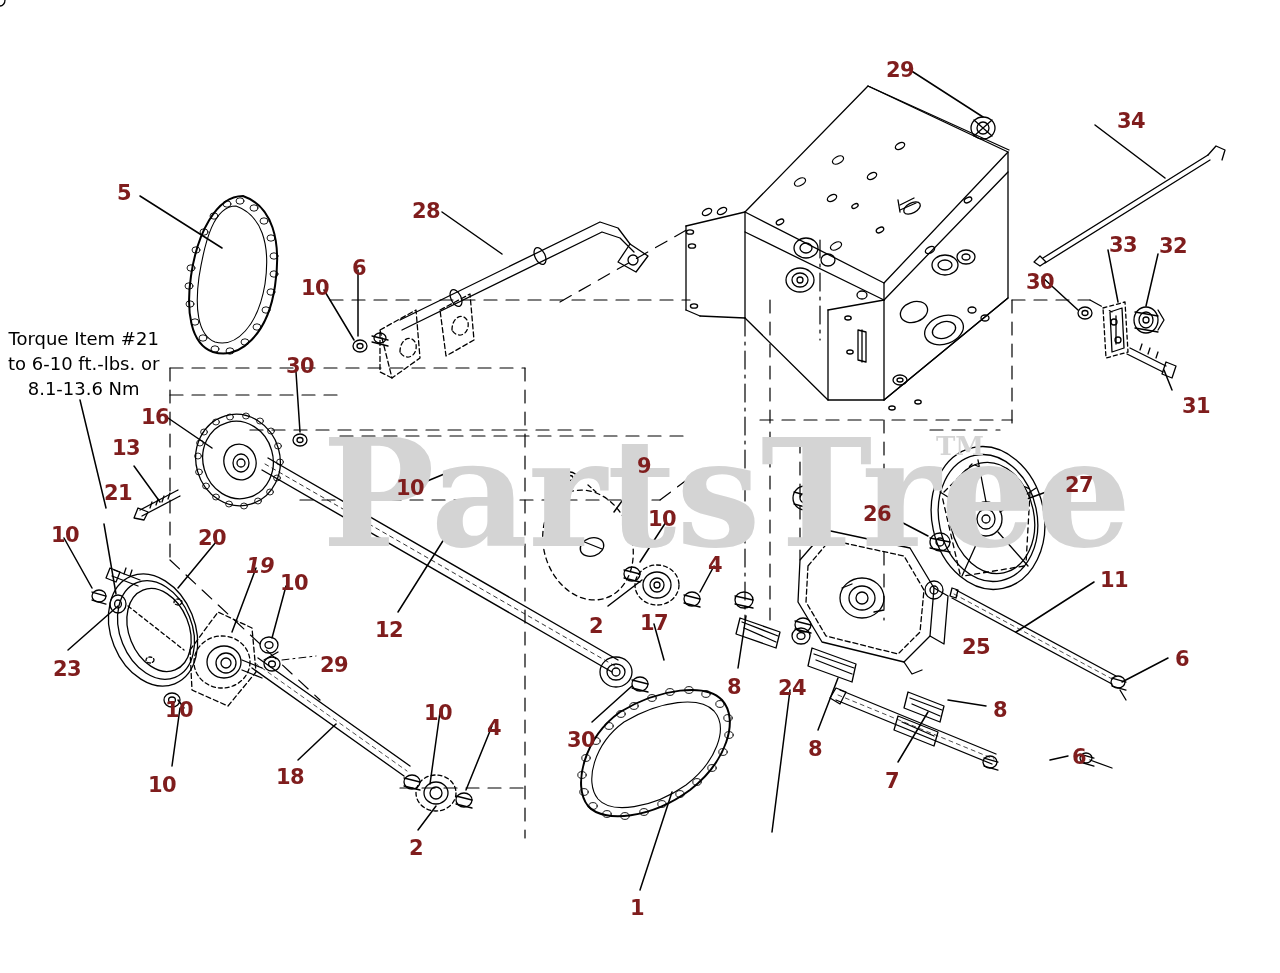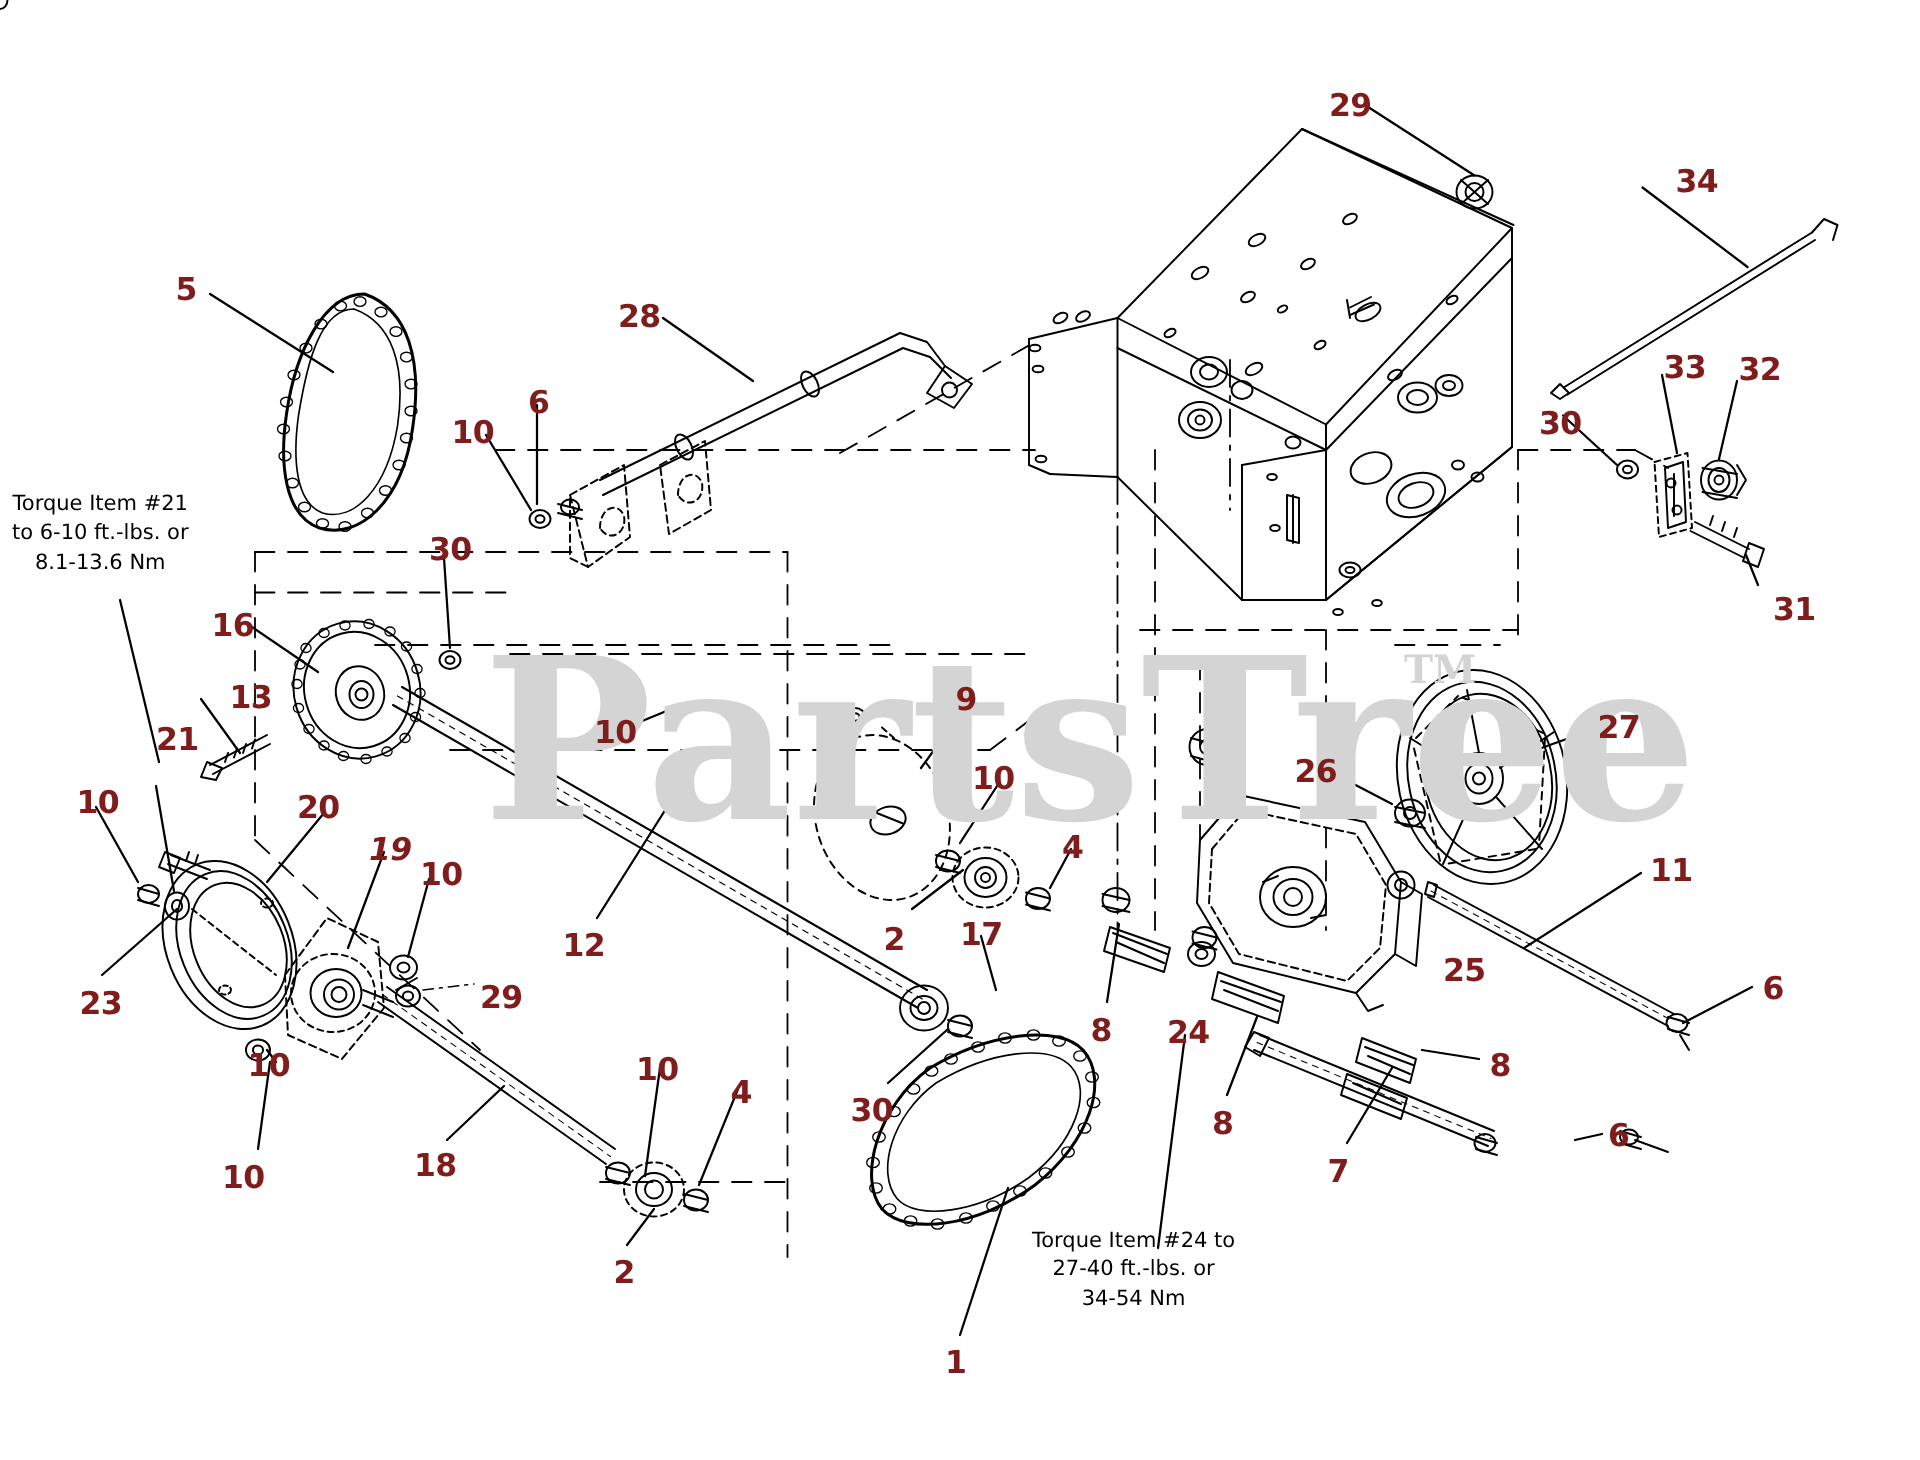--- a/index.html
+++ b/index.html
@@ -51,21 +51,21 @@
     font-size: 21px;
     color: #7f1d1d;
     line-height: 1;
     white-space: nowrap;
     letter-spacing: -0.5px;
   }
   
   .note {
     position: absolute;
     font-family: "DejaVu Sans", sans-serif;
-    font-size: 14px;
+    font-size: 18px;
     color: #000000;
     line-height: 1.38;
     text-align: center;
     white-space: nowrap;
   }
   #note-left { left: 8px; top: 327px; }
   #note-bottom { left: 688px; top: 818px; }
 </style>
 </head>
 <body>
@@ -569,40 +569,35 @@
     <text class="wm-text" x="322" y="546">PartsTree</text>
     <text class="wm-tm" x="936" y="455">TM</text>
   </svg>
 
   <div class="note" id="note-left">
     <div>Torque Item #21</div>
     <div>to 6-10 ft.-lbs. or</div>
     <div>8.1-13.6 Nm</div>
   </div>
 
-  <div class="note" id="note-bottom">
-    <div>Torque Item #24 to</div>
-    <div>27-40 ft.-lbs. or</div>
-    <div>34-54 Nm</div>
-  </div>
 
   <div id="callout-layer">
       <div class="callout" style="left: 886px; top: 60px;">29</div>
       <div class="callout" style="left: 1089px; top: 111px; margin-left: 28px;">34</div>
       <div class="callout" style="left: 117px; top: 183px;">5</div>
       <div class="callout" style="left: 412px; top: 201px;">28</div>
       <div class="callout" style="left: 1109px; top: 235px;">33</div>
       <div class="callout" style="left: 1159px; top: 236px;">32</div>
       <div class="callout" style="left: 352px; top: 258px;">6</div>
       <div class="callout" style="left: 301px; top: 278px;">10</div>
       <div class="callout" style="left: 1026px; top: 272px;">30</div>
       <div class="callout" style="left: 1182px; top: 396px;">31</div>
       <div class="callout" style="left: 286px; top: 356px;">30</div>
       <div class="callout" style="left: 141px; top: 407px;">16</div>
-      <div class="callout" style="left: 112px; top: 455px; margin-left: 41px;">13</div>
+      <div class="callout" style="left: 112px; top: 438px;">13</div>
       <div class="callout" style="left: 637px; top: 456px;">9</div>
       <div class="callout" style="left: 396px; top: 478px;">10</div>
       <div class="callout" style="left: 1065px; top: 475px;">27</div>
       <div class="callout" style="left: 648px; top: 509px;">10</div>
       <div class="callout" style="left: 863px; top: 504px;">26</div>
       <div class="callout" style="left: 92px; top: 483px; margin-left: 12px;">21</div>
       <div class="callout" style="left: 51px; top: 525px;">10</div>
       <div class="callout" style="left: 198px; top: 528px;">20</div>
       <div class="callout" style="left: 246px; top: 556px; font-style: italic;">19</div>
       <div class="callout" style="left: 280px; top: 573px;">10</div>

